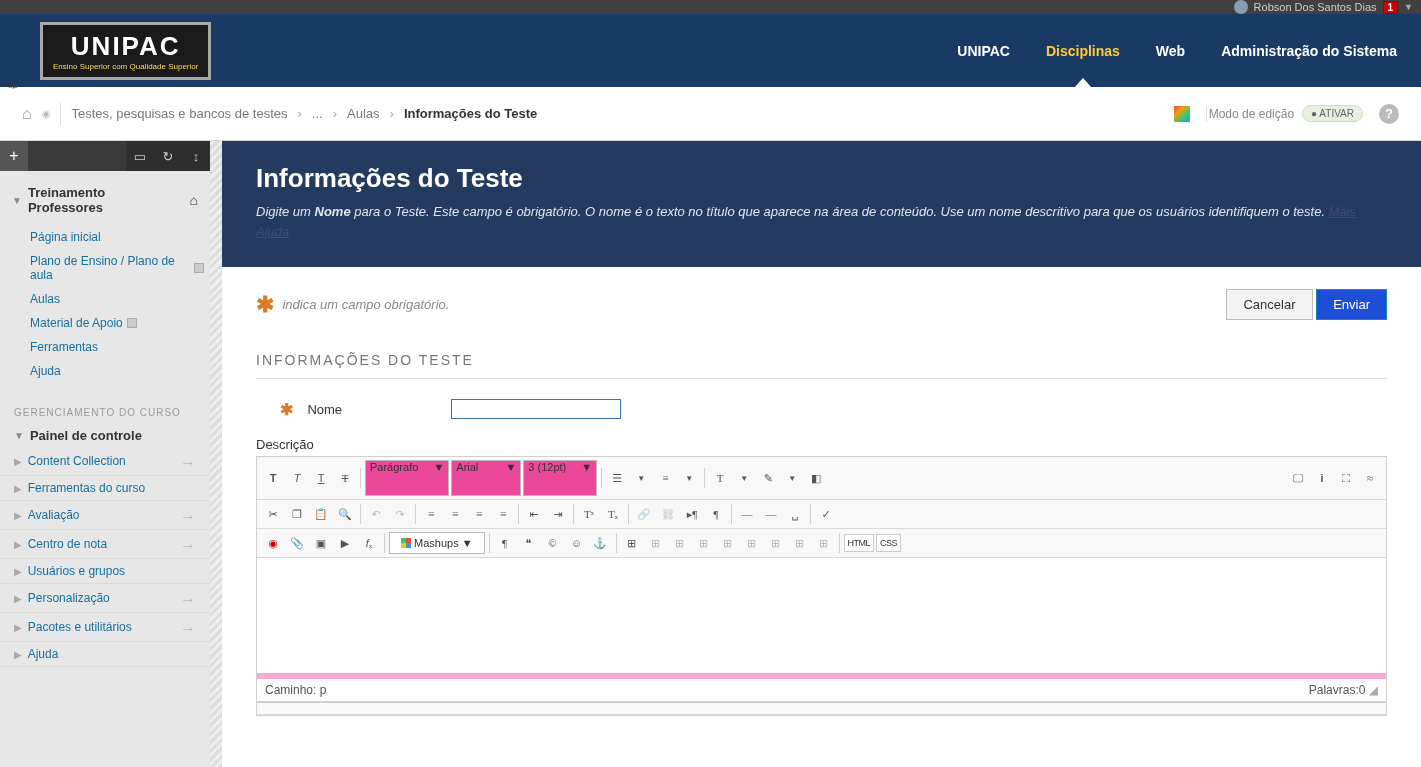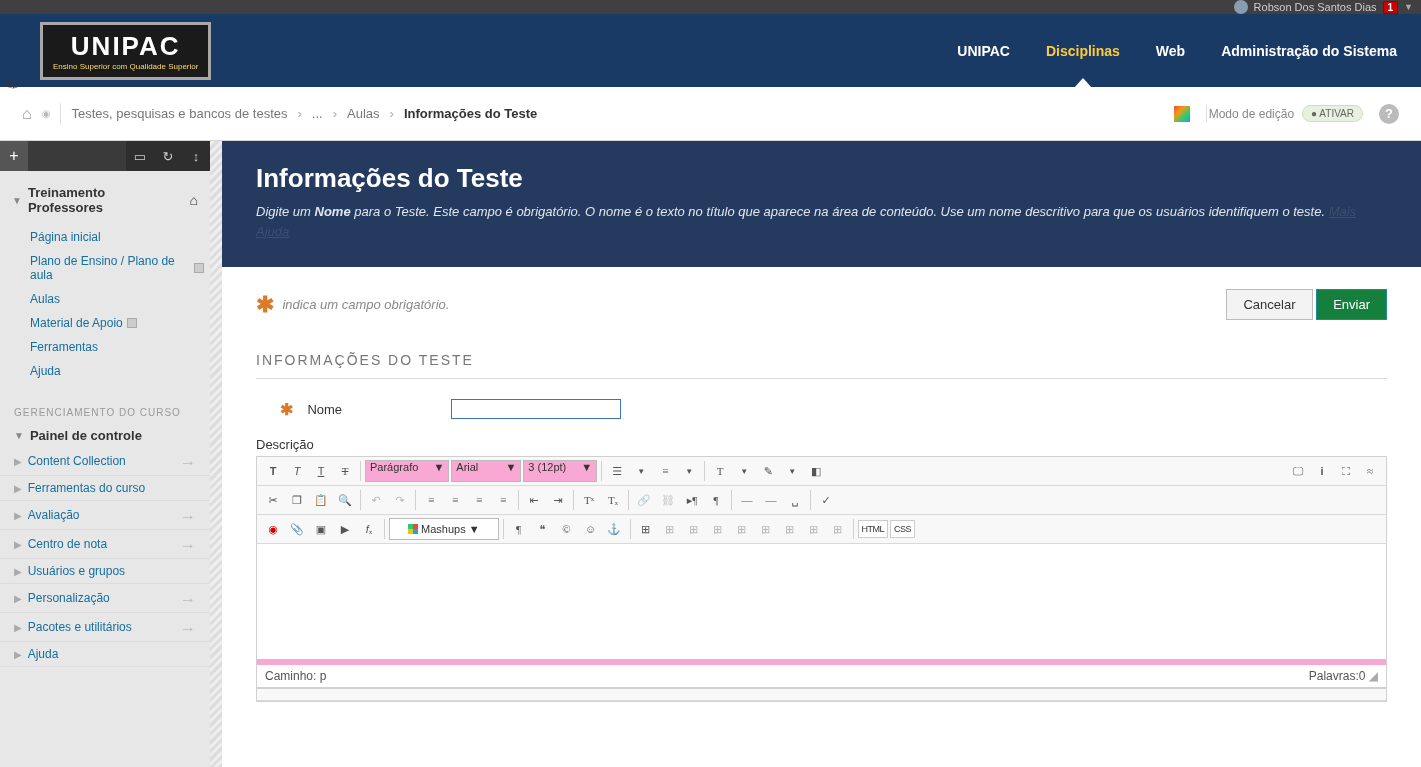--- a/index.html
+++ b/index.html
@@ -47,35 +47,35 @@
 .main{flex:1;overflow:auto;padding:0;background:#fff}
 .main-header{background:#243a5e;padding:22px 34px 26px;color:#fff}
 .main-header h1{font-size:26px;font-weight:bold;margin-bottom:8px}
 .main-header .subtitle{font-style:italic;font-size:13px;color:#dfe6f0;line-height:1.5}
 .main-header .subtitle b{font-weight:bold}
 .main-header .more-help{color:#3a5070;text-decoration:underline}
 .required-row{padding:22px 34px;display:flex;align-items:center;justify-content:space-between;font-style:italic;color:#888}
 .required-row .req{display:flex;align-items:center;gap:8px}
 .required-row .star{color:#d97b28;font-size:22px;font-style:normal;font-weight:bold}
 .btn{padding:7px 16px;border:1px solid #bcbcbc;background:#f3f3f3;color:#333;cursor:pointer;font-size:13px}
-.btn.primary{background:#15803d;color:#fff;border-color:#1a8aa6}
+.btn.primary{background:#1d4ed8;color:#fff;border-color:#1a8aa6}
 .form-section{padding:0 34px 30px}
 .section-h{font-size:14px;letter-spacing:2px;color:#777;border-bottom:1px solid #ddd;padding:10px 0;text-transform:uppercase}
 .field-row{display:flex;align-items:center;gap:14px;margin:20px 0 0 24px}
 .field-row .star{color:#d97b28;font-size:16px;font-weight:bold}
 .field-row label{font-size:13px;width:130px}
 .field-row input{width:170px;height:20px;border:1px solid #3a78b5;padding:1px 3px;font-size:12px}
 .desc-label{margin:18px 0 4px 0;font-size:13px}
 .editor{border:1px solid #d0d0d0}
 .editor-toolbar{background:#f8f8f8;border-bottom:1px solid #d9d9d9;padding:3px 5px;display:flex;flex-wrap:wrap;align-items:center;gap:2px;position:relative}
 .editor-toolbar .right-tools{margin-left:auto;display:flex;gap:2px}
 .tb-btn{width:22px;height:22px;display:flex;align-items:center;justify-content:center;font-size:11px;color:#555;cursor:pointer;font-family:Georgia,serif;border:1px solid transparent}
-.tb-sel{height:22px;font-size:11px;border:1px solid #bbb;background:#f9a8d4;padding:0 30px 0 4px;min-width:70px;position:relative}
+.tb-sel{height:36px;font-size:11px;border:1px solid #bbb;background:#ec4899;padding:0 30px 0 4px;min-width:70px;position:relative}
 .tb-sep{width:1px;height:20px;background:#d0d0d0;margin:0 2px}
-.tb-mashups{height:22px;display:flex;align-items:center;gap:3px;font-size:11px;padding:0 18px;border:1px solid #bbb;background:#fff}
+.tb-mashups{height:22px;display:flex;align-items:center;gap:3px;font-size:11px;padding:0 11px;border:1px solid #bbb;background:#fff}
 .mashup-icon{width:10px;height:10px;background:conic-gradient(#e74c3c 0 25%,#3498db 25% 50%,#f1c40f 50% 75%,#2ecc71 75% 100%)}
 .tb-html{font-size:9px;letter-spacing:-0.5px;font-family:Arial;border:1px solid #ccc;padding:3px;background:#fff}
 .editor-body{height:115px;background:#fff}
 .editor-status{border-top:6px solid #f9a8d4;padding:4px 8px;display:flex;justify-content:space-between;font-size:12px;color:#555}
 .pin-icon{position:absolute;left:6px;top:78px;font-size:14px;color:#333;transform:rotate(-30deg)}
 </style>
 </head>
 <body>
 
 <span class="pin-icon">✎</span>

